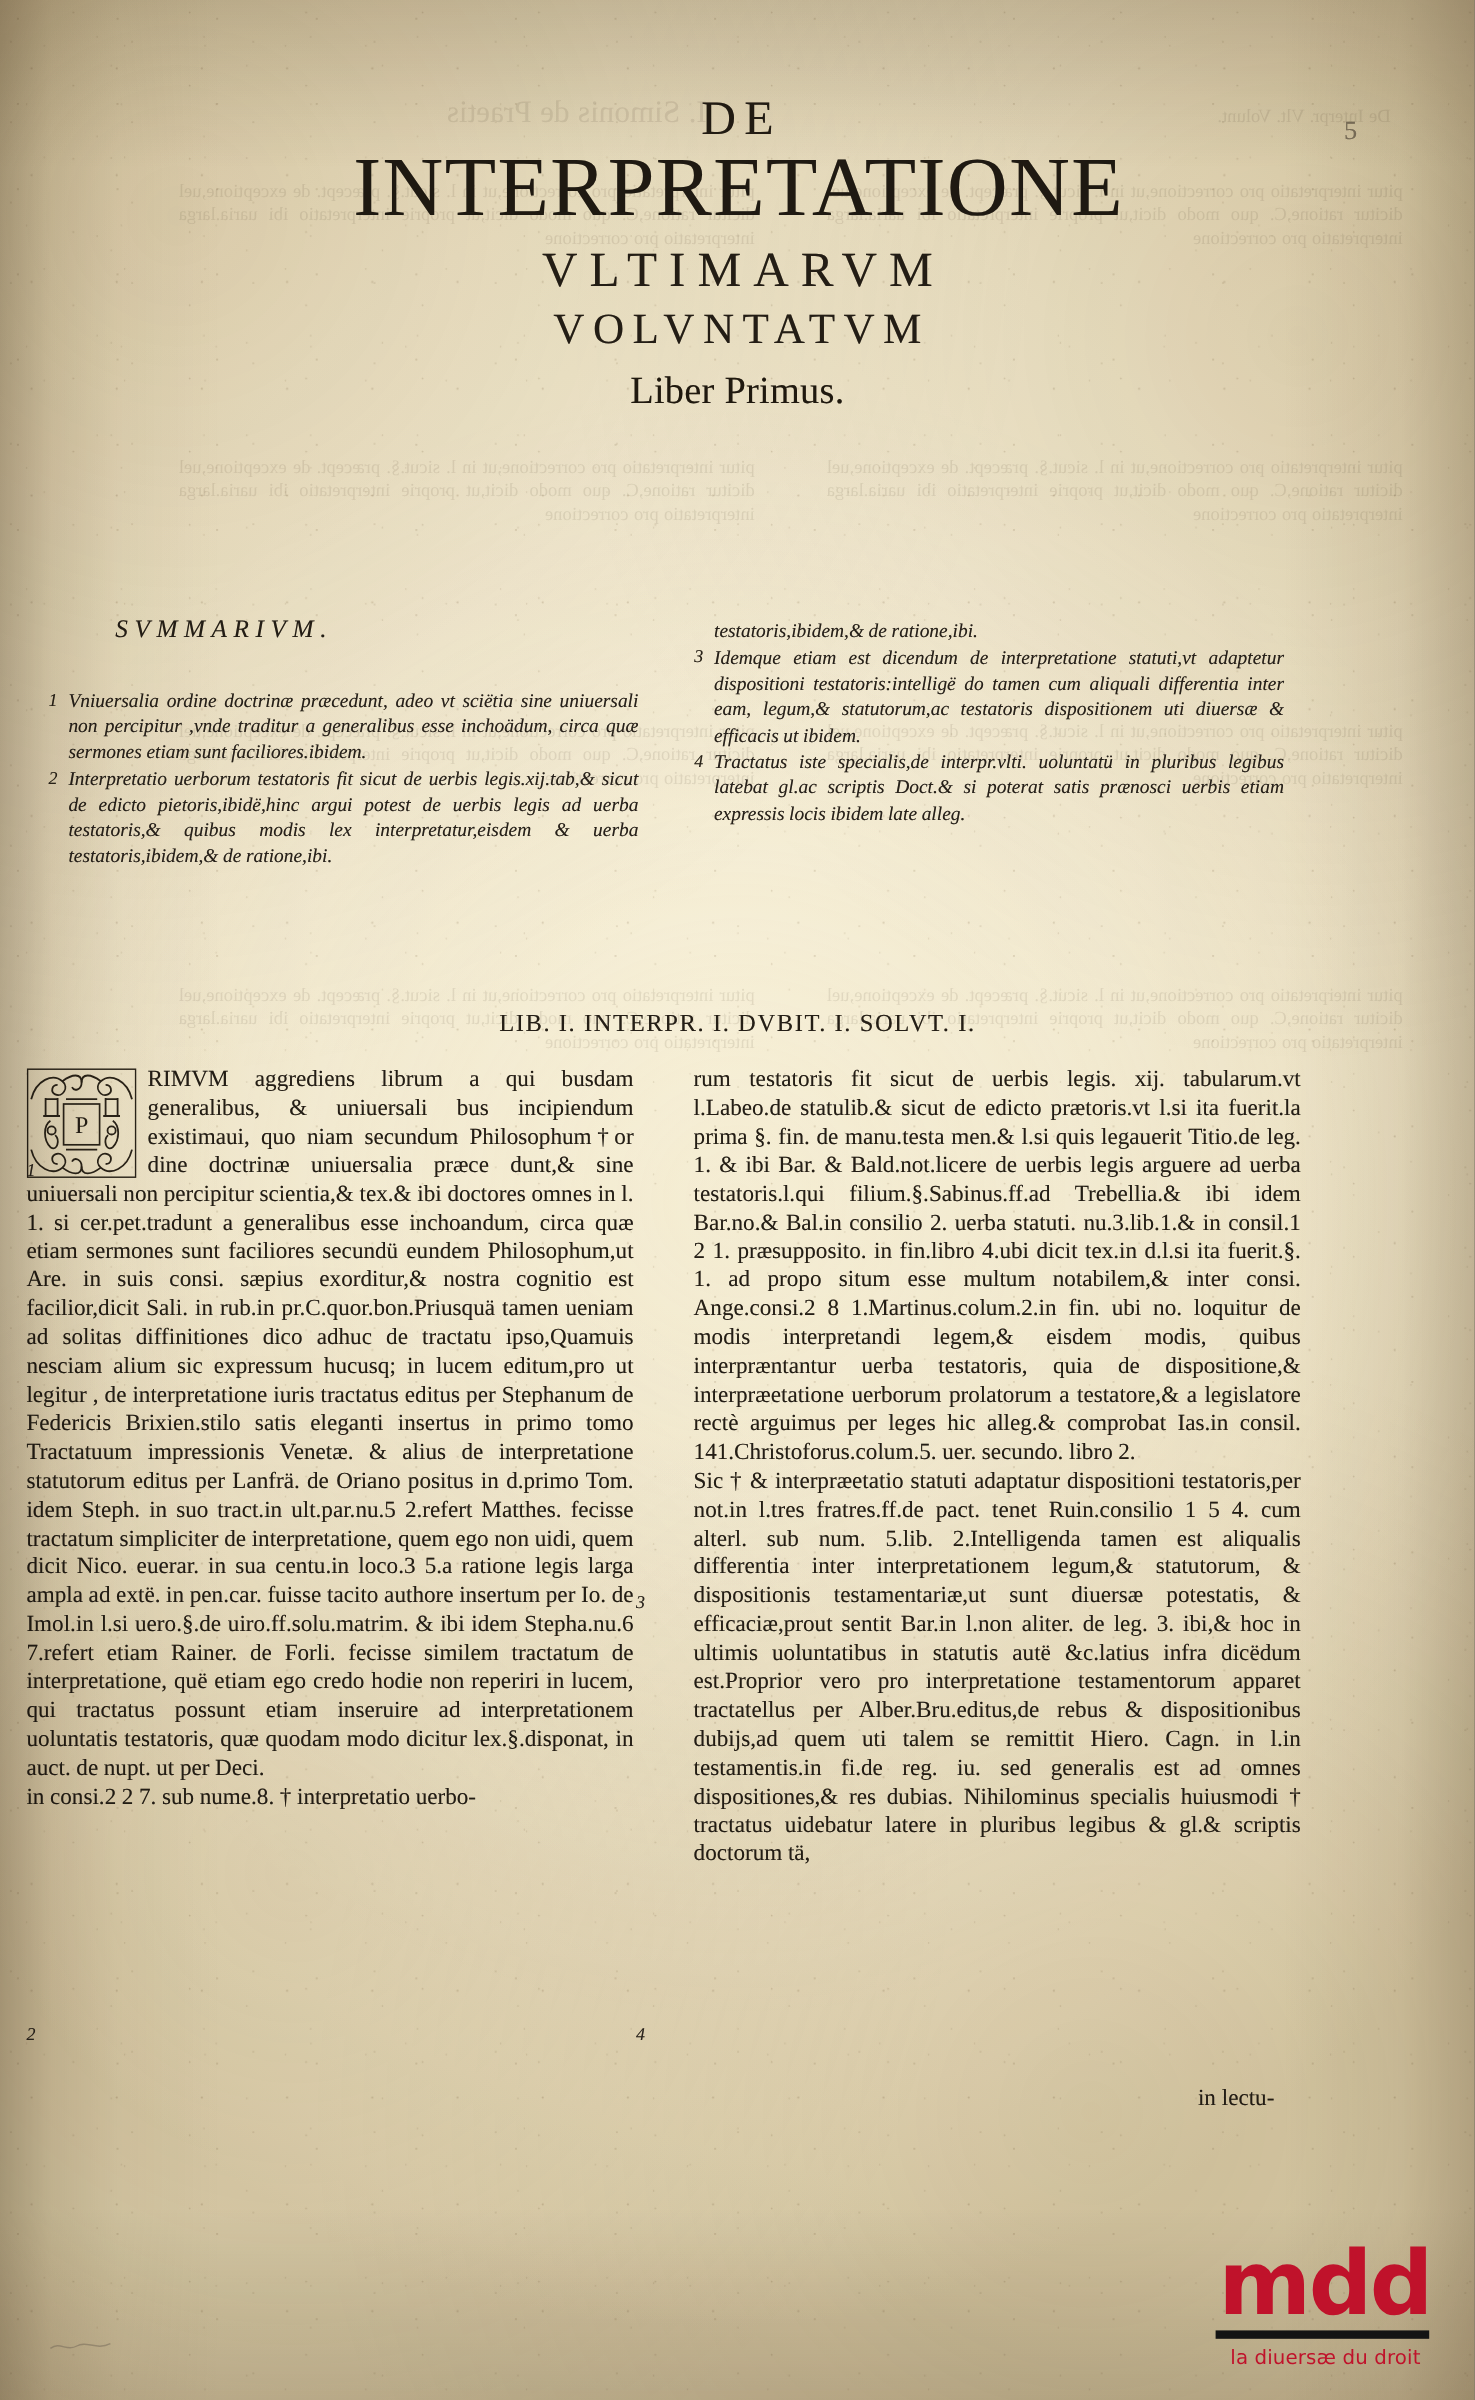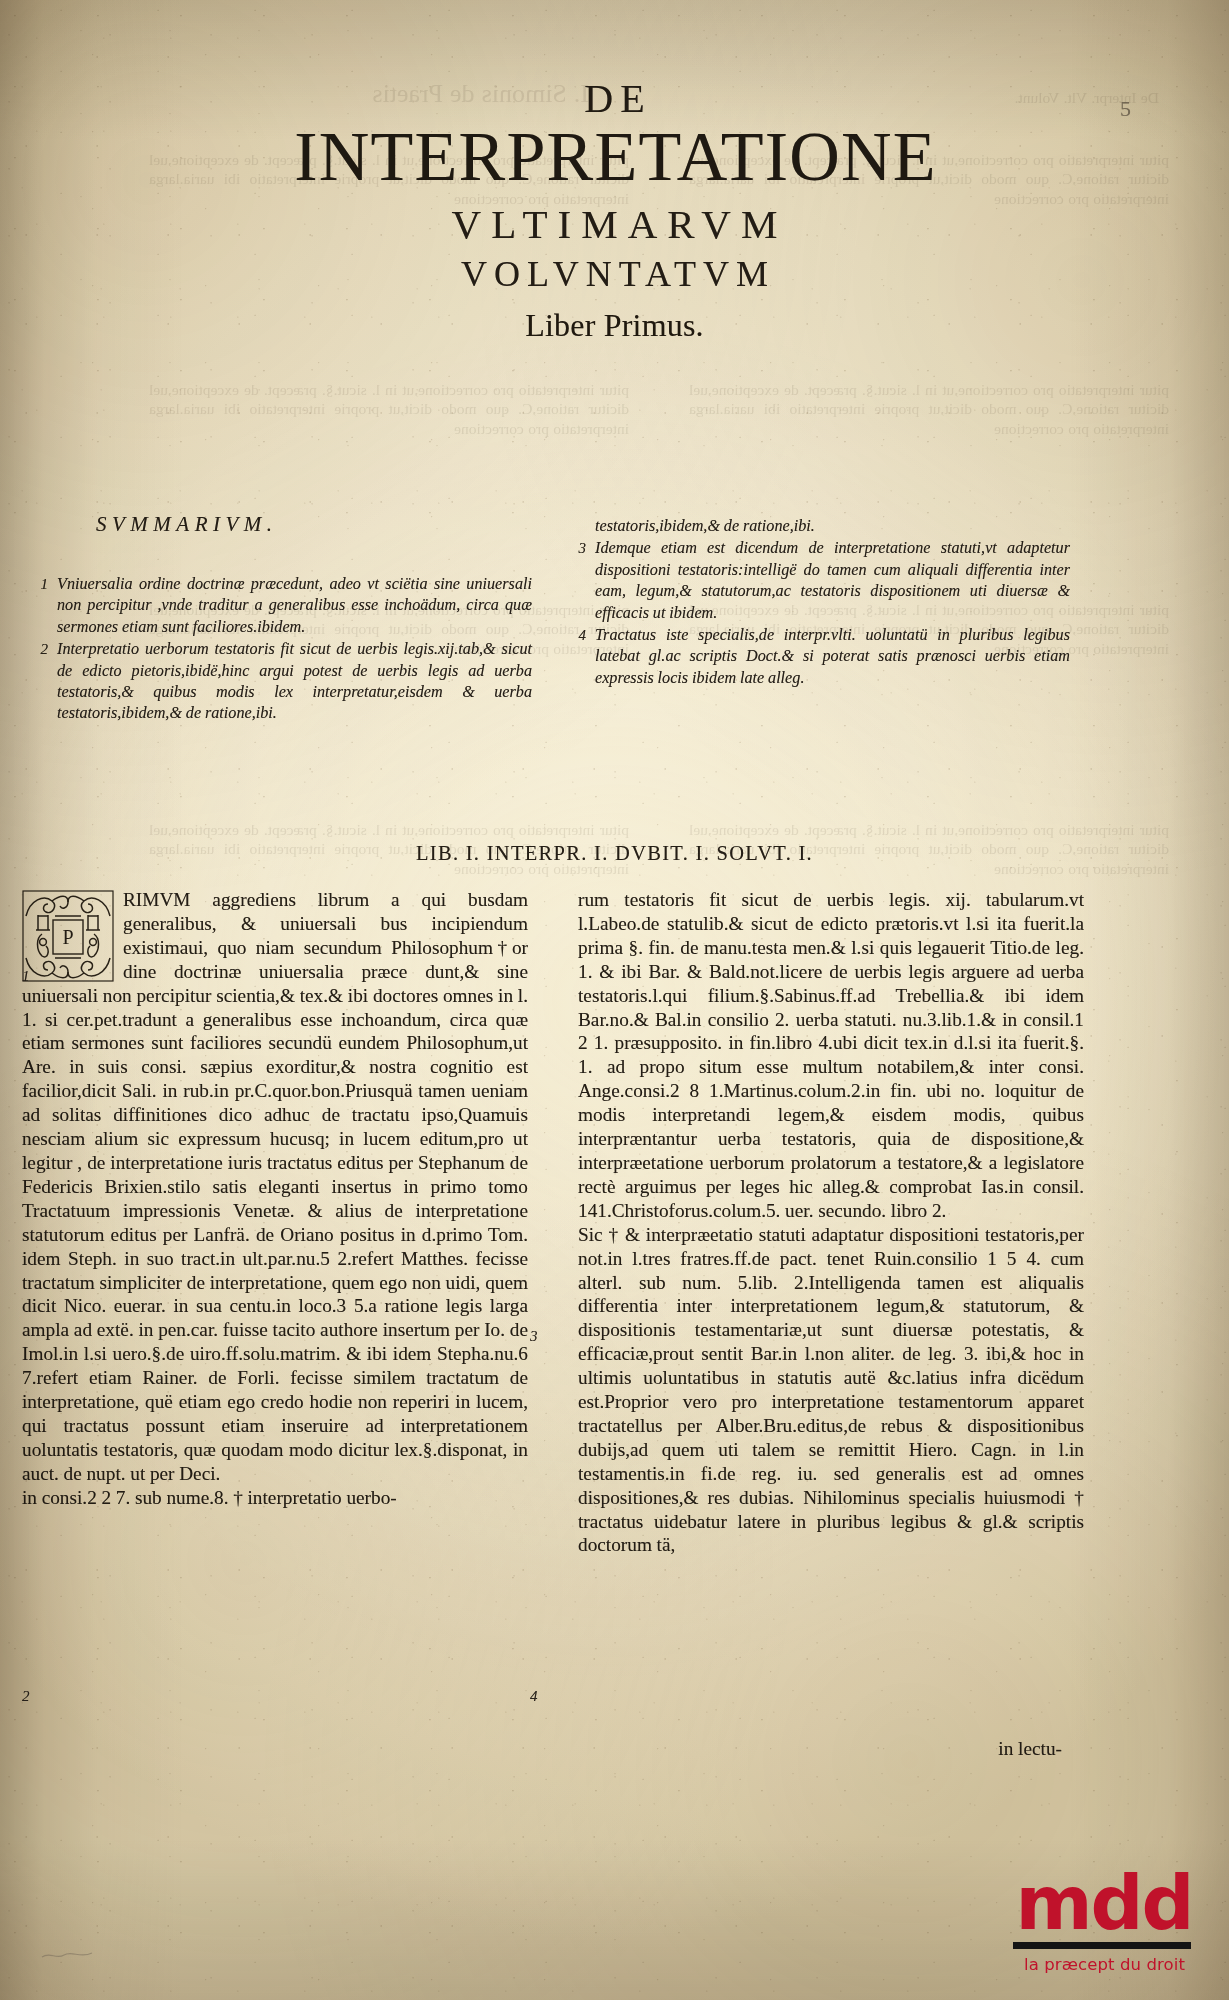--- a/index.html
+++ b/index.html
@@ -407,16 +407,16 @@
   <div class="tex tex-speck"></div>
   <div class="tex tex-gutter"></div>
 
   <svg class="pencil" viewBox="0 0 54 14">
     <path d="M2 9 C10 3 16 12 24 7 C32 2 40 11 52 5" fill="none" stroke="#6b6052" stroke-width="1.2"></path>
   </svg>
 
   <div class="logo">
     <div class="logo-mark">mdd</div>
     <div class="logo-bar"></div>
-    <div class="logo-tag">la præcept du droit</div>
+    <div class="logo-tag">la diuersæ du droit</div>
   </div>
 
 </div>
 
 </body></html>

